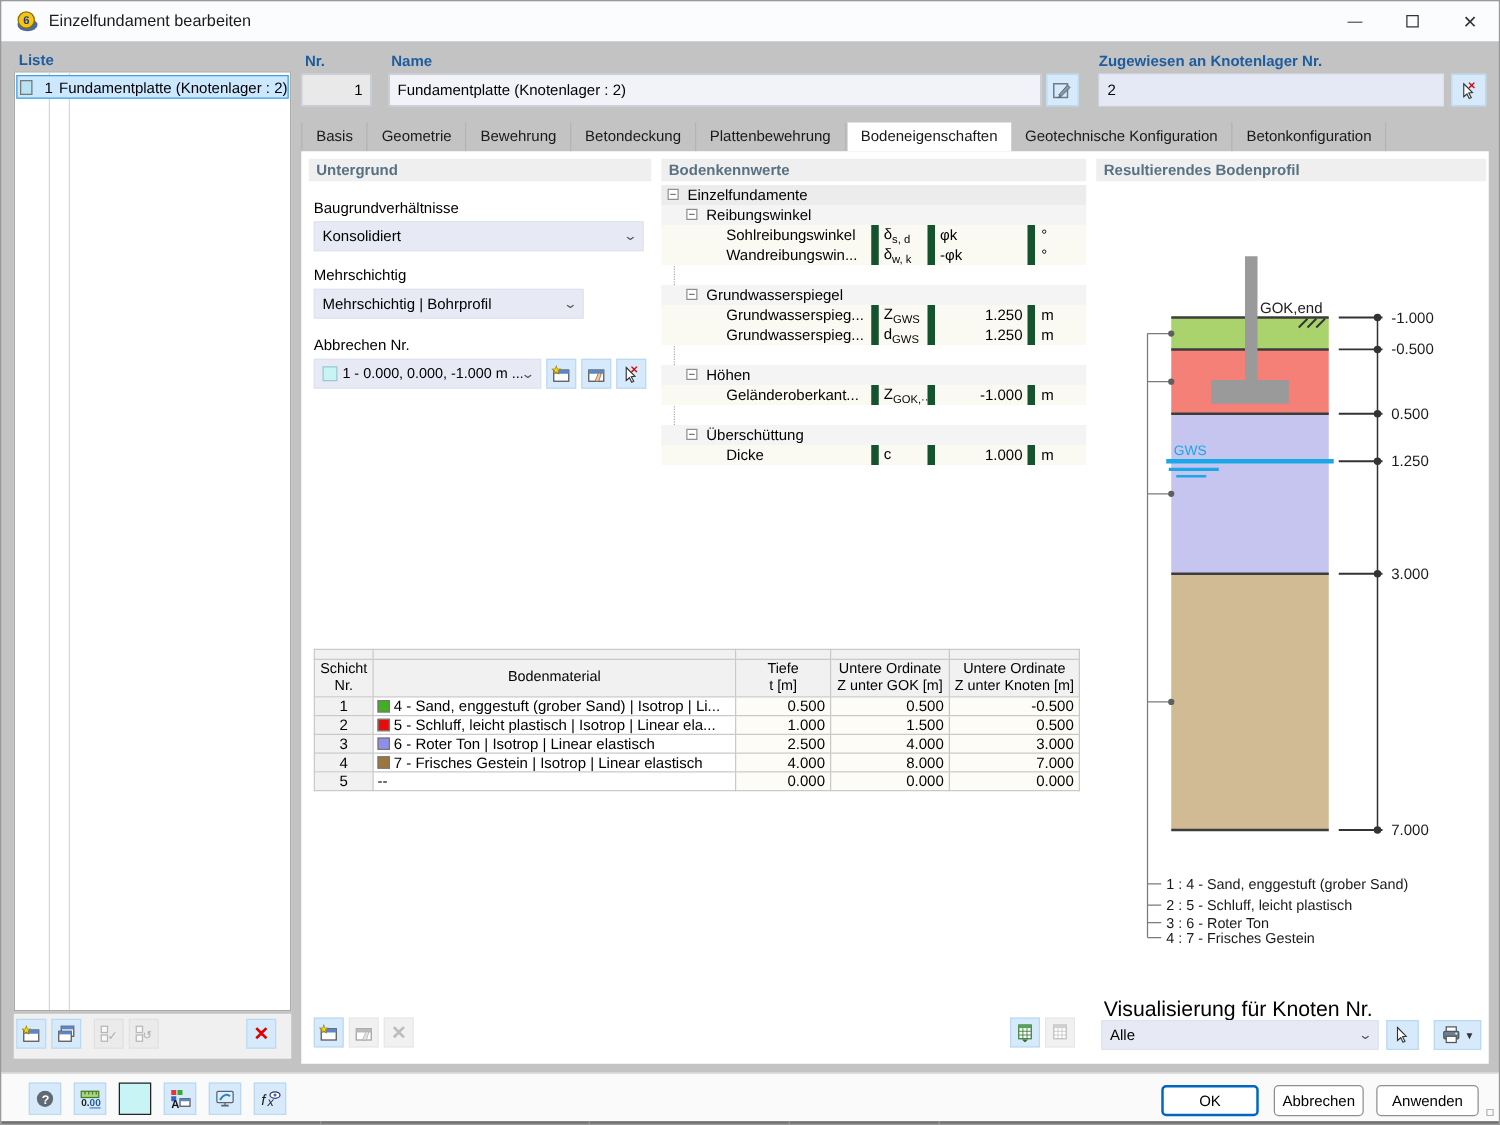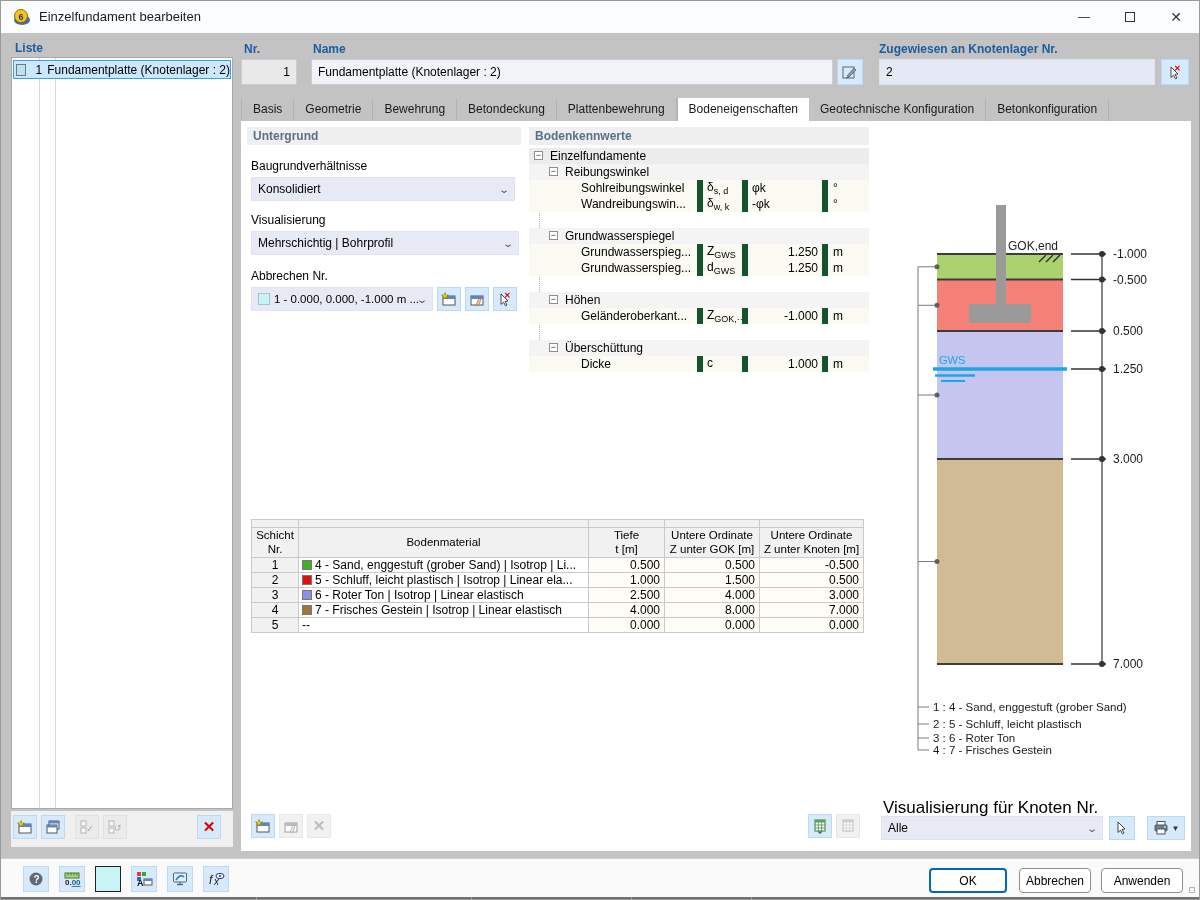--- a/index.html
+++ b/index.html
@@ -161,22 +161,22 @@
 
 <div class="abs panel" style="left:240px;top:120px;width:950px;height:730px;"></div>
 
 <div class="abs" style="left:246px;top:126px;width:274px;height:356px;background:#fff;">
   <div class="sechdr">Untergrund</div>
   <div class="abs" style="left:4px;top:32px;font-size:12px">Baugrundverhältnisse</div>
   <div class="abs dd" style="left:4px;top:50px;width:264px;height:24px">
     <span>Konsolidiert</span>
       <span class="chev">⌄</span>
   </div>
-  <div class="abs" style="left:4px;top:86px;font-size:12px">Visualisierung</div>
-  <div class="abs dd" style="left:4px;top:104px;width:268px;height:24px">
+  <div class="abs" style="left:4px;top:86px;font-size:12px">Mehrschichtig</div>
+  <div class="abs dd" style="left:4px;top:104px;width:216px;height:24px">
     <span>Mehrschichtig | Bohrprofil</span>
       <span class="chev">⌄</span>
   </div>
   <div class="abs" style="left:4px;top:142px;font-size:12px">Abbrechen Nr.</div>
   <div class="abs dd" style="left:4px;top:160px;width:182px;height:24px">
     <span class="swatch" style="width: 12px; height: 12px; margin-right: 4px; border-color: rgb(157, 199, 204); background-color: rgb(201, 244, 246);"></span>
     <span style="white-space:nowrap;overflow:hidden;font-size:11.5px">1 - 0.000, 0.000, -1.000 m ...</span>
     <span class="chev">⌄</span>
   </div>
   <div class="abs ibtn" style="left:190px;top:160px;width:24px;height:24px">
@@ -360,20 +360,21 @@
         <rect x="3" y="2" width="10" height="2.5" fill="#aaa"></rect>
         <line x1="6.3" y1="4.5" x2="6.3" y2="13" stroke="#999" stroke-width="0.7"></line>
         <line x1="9.6" y1="4.5" x2="9.6" y2="13" stroke="#999" stroke-width="0.7"></line>
         <line x1="3" y1="7" x2="13" y2="7" stroke="#999" stroke-width="0.7"></line>
         <line x1="3" y1="10" x2="13" y2="10" stroke="#999" stroke-width="0.7"></line>
       </svg>
   </div>
 </div>
 
 <div class="abs" style="left:876px;top:126px;width:312px;height:719px;background:#fff;">
+  <div class="sechdr">Resultierendes Bodenprofil</div>
 
   <svg class="abs" style="left:0;top:20px" width="312" height="646" viewBox="0 0 312 646">
 
     <rect x="60" y="107" width="126" height="25.5" fill="#abd36d"></rect>
     <rect x="60" y="132.5" width="126" height="51.5" fill="#f58077"></rect>
     <rect x="60" y="184" width="126" height="128" fill="#c6c5f0"></rect>
     <rect x="60" y="312" width="126" height="205" fill="#d0bb95"></rect>
 
     <g stroke="#3c3c3c" stroke-width="2">
       <line x1="60" y1="107" x2="186" y2="107"></line>

